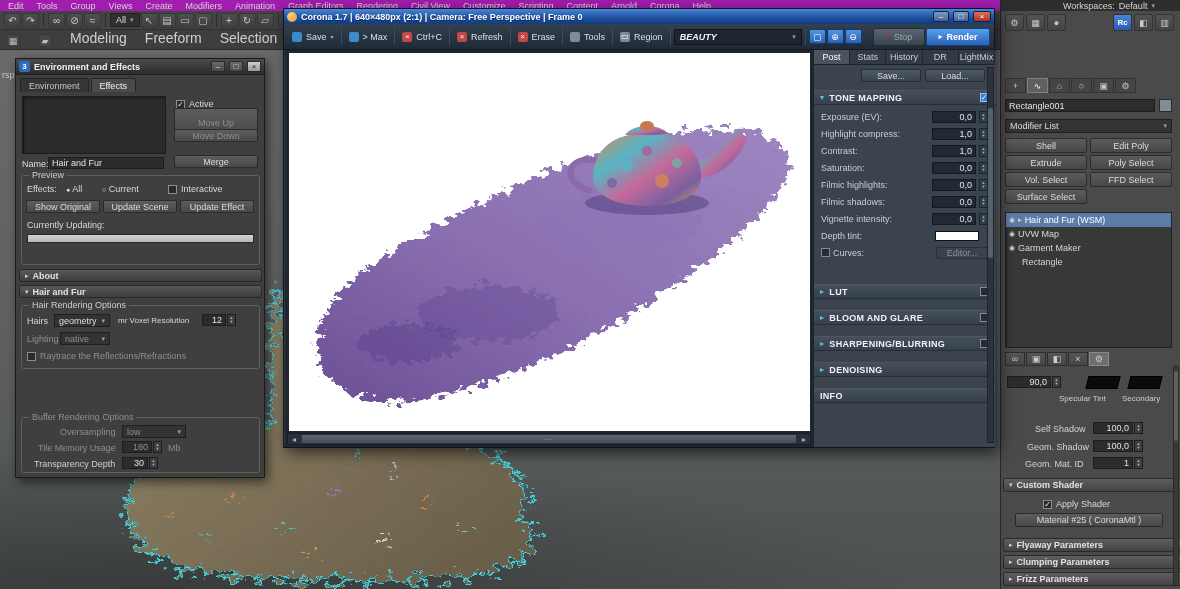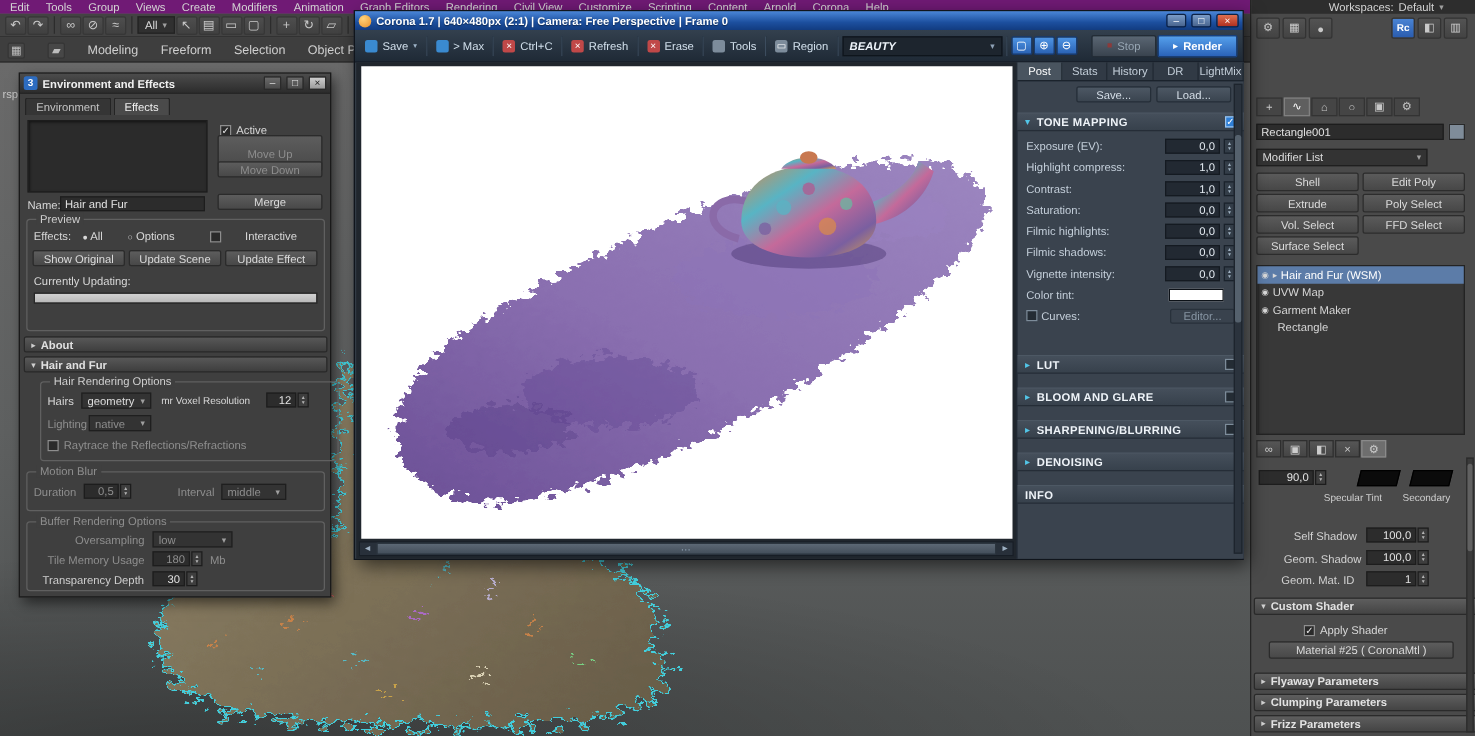--- a/index.html
+++ b/index.html
@@ -1,27 +1,27 @@
 <!DOCTYPE html>
 <html><head>
 <meta charset="utf-8">
 <style>
 *{margin:0;padding:0;box-sizing:border-box}
 html,body{background:#1a1a1a}
 body{font-family:"Liberation Sans","DejaVu Sans",sans-serif}
 .root{position:relative;width:1180px;height:589px;overflow:hidden;background:#656565;font-size:9px;color:#d8d8d8}
 .abs{position:absolute}
 
-.menubar{left:0;top:0;width:1005px;height:11px;background:#701a75;display:flex;align-items:center;gap:13px;padding-left:8px;white-space:nowrap;font-size:9px;color:#d4d4d4;overflow:hidden;z-index:1}
+.menubar{left:0;top:0;width:1005px;height:11px;background:#a21caf;display:flex;align-items:center;gap:13px;padding-left:8px;white-space:nowrap;font-size:9px;color:#d4d4d4;overflow:hidden;z-index:1}
 .tbar{left:0;top:11px;width:1005px;height:19px;background:#434343;border-bottom:1px solid #2e2e2e;display:flex;align-items:center;gap:1px;padding-left:4px;overflow:hidden;z-index:1}
 .ticon{width:17px;height:15px;display:flex;align-items:center;justify-content:center;color:#c9c9c9;font-size:10px;background:linear-gradient(#4e4e4e,#404040);border:1px solid #373737;border-radius:2px;flex:none}
 .tsep{width:1px;height:14px;background:#2c2c2c;margin:0 3px;flex:none}
 .tdd{height:14px;background:#303030;border:1px solid #222;display:flex;align-items:center;gap:4px;padding:0 5px;color:#ddd;flex:none}
 .ribbon{left:0;top:30px;width:1005px;height:20px;background:#3e3e3e;border-bottom:1px solid #2b2b2b;display:flex;align-items:flex-end;gap:18px;padding:0 6px 3px 6px;overflow:hidden;z-index:1}
-.ribbon .rtab{color:#cfcfcf;font-size:10px}
+.ribbon .rtab{color:#cfcfcf;font-size:14px}
 .ricon{width:14px;height:13px;display:flex;align-items:center;justify-content:center;color:#bdbdbd;font-size:9px;background:#474747;border:1px solid #353535;border-radius:2px;margin-bottom:-1px}
 
 .vp{left:0;top:50px;width:1180px;height:539px;background:linear-gradient(#6a6a6a,#5e6060 55%,#4e5151);z-index:0}
 .vp-shade{position:absolute;left:0;top:380px;width:1000px;height:159px;background:radial-gradient(ellipse at 15% 110%,rgba(0,0,0,.30),rgba(0,0,0,0) 65%)}
 .fragment{position:absolute;color:#c6c6c6}
 .fur{position:absolute;left:85px;top:240px;z-index:0}
 
 .btn{display:flex;align-items:center;justify-content:center;background:linear-gradient(#5d5d5d,#484848);border:1px solid #2b2b2b;border-radius:2px;color:#dcdcdc;font-size:9px}
 .fld{display:flex;align-items:flex-end;background:#2c2c2c;border:1px solid #1d1d1d;color:#e2e2e2;font-size:9px;padding:0 3px;height:12px}
 .dd{display:flex;align-items:center;justify-content:space-between;background:#333;border:1px solid #1f1f1f;color:#ddd;font-size:9px;padding:0 4px;height:13px}
@@ -227,21 +227,21 @@
       <span class="cptab on">∿</span>
       <span class="cptab">⌂</span>
       <span class="cptab">○</span>
       <span class="cptab">▣</span>
       <span class="cptab">⚙</span>
     </div>
     <div class="fld abs" style="left:4px;top:99px;width:150px;height:13px">
         <span>Rectangle001</span>
       </div>
     <div class="abs" style="left:158px;top:99px;width:13px;height:13px;background:#7f8c99;border:1px solid #2a2a2a"></div>
-    <div class="dd abs" style="left:4px;top:119px;width:137px;height:14px">
+    <div class="dd abs" style="left:4px;top:119px;width:167px;height:14px">
       <span>Modifier List</span>
         <span class="car">▾</span>
     </div>
     <div class="modbtn" style="left:4px;top:138px">
         <span>Shell</span>
       </div>
     <div class="modbtn" style="left:89px;top:138px">
         <span>Edit Poly</span>
       </div>
     <div class="modbtn" style="left:4px;top:155px">
@@ -362,22 +362,22 @@
         <span>Merge</span>
       </div>
     <span class="abs" style="left:6px;top:100px">Name:</span>
     <div class="fld abs" style="left:32px;top:98px;width:116px">
         <span>Hair and Fur</span>
       </div>
     <div class="group" style="left:5px;top:116px;width:239px;height:90px">
       <span class="legend">Preview</span>
       <span class="abs" style="left:5px;top:8px">Effects:</span>
       <span class="abs" style="left:44px;top:8px"><i style="font-style:normal;font-size:7px">●</i> <i style="font-style:normal">All</i></span>
-      <span class="abs" style="left:80px;top:8px"><i style="font-style:normal;font-size:7px">○</i> <i style="font-style:normal">Options</i></span>
-      <span class="abs" style="left:146px;top:8px;display:inline-flex;align-items:center;gap:19px">
+      <span class="abs" style="left:80px;top:8px"><i style="font-style:normal;font-size:7px">○</i> <i style="font-style:normal">Current</i></span>
+      <span class="abs" style="left:146px;top:8px;display:inline-flex;align-items:center;gap:4px">
           <i class="cb" style="font-style:normal"></i>
           <i style="font-style:normal">Interactive</i>
         </span>
       <div class="btn abs" style="left:4px;top:24px;width:74px;height:13px">
           <span>Show Original</span>
         </div>
       <div class="btn abs" style="left:81px;top:24px;width:74px;height:13px">
           <span>Update Scene</span>
         </div>
       <div class="btn abs" style="left:158px;top:24px;width:74px;height:13px">
@@ -387,54 +387,41 @@
       <div class="progress" style="left:5px;top:58px;width:227px"></div>
     </div>
     <div class="rollout" style="left:3px;top:210px;width:243px">
       <span class="car">▸</span>
       <span>About</span>
     </div>
     <div class="rollout" style="left:3px;top:226px;width:243px">
       <span class="car">▾</span>
       <span>Hair and Fur</span>
     </div>
-    <div class="group" style="left:16px;top:246px;width:239px;height:64px">
+    <div class="group" style="left:5px;top:246px;width:239px;height:64px">
       <span class="legend">Hair Rendering Options</span>
       <span class="abs" style="left:5px;top:10px">Hairs</span>
       <div class="dd abs" style="left:32px;top:8px;width:56px">
           <span>geometry</span>
           <span class="car">▾</span>
         </div>
       <span class="abs" style="left:96px;top:10px;font-size:8px">mr Voxel Resolution</span>
       <div class="fld abs" style="left:180px;top:8px;width:24px;justify-content:flex-end">
           <span>12</span>
         </div>
       <span class="spin abs" style="left:205px;top:8px"></span>
       <span class="abs dis" style="left:5px;top:28px">Lighting</span>
       <div class="dd abs dis" style="left:38px;top:26px;width:50px">
           <span>native</span>
           <span class="car">▾</span>
         </div>
       <span class="abs dis" style="left:5px;top:45px;display:inline-flex;align-items:center;gap:4px">
           <i class="cb" style="font-style:normal"></i>
           <i style="font-style:normal">Raytrace the Reflections/Refractions</i>
         </span>
-    </div>
-    <div class="group" style="left:5px;top:318px;width:239px;height:32px">
-      <span class="legend dis">Motion Blur</span>
-      <span class="abs dis" style="left:5px;top:11px">Duration</span>
-      <div class="fld abs" style="left:45px;top:9px;width:28px;justify-content:flex-end">
-          <span class="dis">0,5</span>
-        </div>
-      <span class="spin abs" style="left:74px;top:9px"></span>
-      <span class="abs dis" style="left:120px;top:11px">Interval</span>
-      <div class="dd abs dis" style="left:155px;top:9px;width:52px">
-          <span>middle</span>
-          <span class="car">▾</span>
-        </div>
     </div>
     <div class="group" style="left:5px;top:358px;width:239px;height:56px">
       <span class="legend dis">Buffer Rendering Options</span>
       <span class="abs dis" style="left:38px;top:9px">Oversampling</span>
       <div class="dd abs dis" style="left:100px;top:7px;width:64px">
           <span>low</span>
           <span class="car">▾</span>
         </div>
       <span class="abs dis" style="left:16px;top:25px">Tile Memory Usage</span>
       <div class="fld abs" style="left:100px;top:23px;width:30px;justify-content:flex-end">
@@ -625,21 +612,21 @@
           <span class="cspin"></span>
         </div>
         <div class="trow">
           <span class="tlabel">Vignette intensity:</span>
           <div class="cfld">
               <span>0,0</span>
             </div>
           <span class="cspin"></span>
         </div>
         <div class="trow">
-          <span class="tlabel">Color tint:</span>
+          <span class="tlabel">Depth tint:</span>
           <span class="swatch" style="margin-right:9px"></span>
         </div>
         <div class="trow">
           <span class="ccb" style="margin-left:0"></span>
           <span class="tlabel" style="flex:none">Curves:</span>
           <span class="ebtn">Editor...</span>
         </div>
       </div>
       <div class="chead" style="top:234px">
         <span class="car">▸</span>

